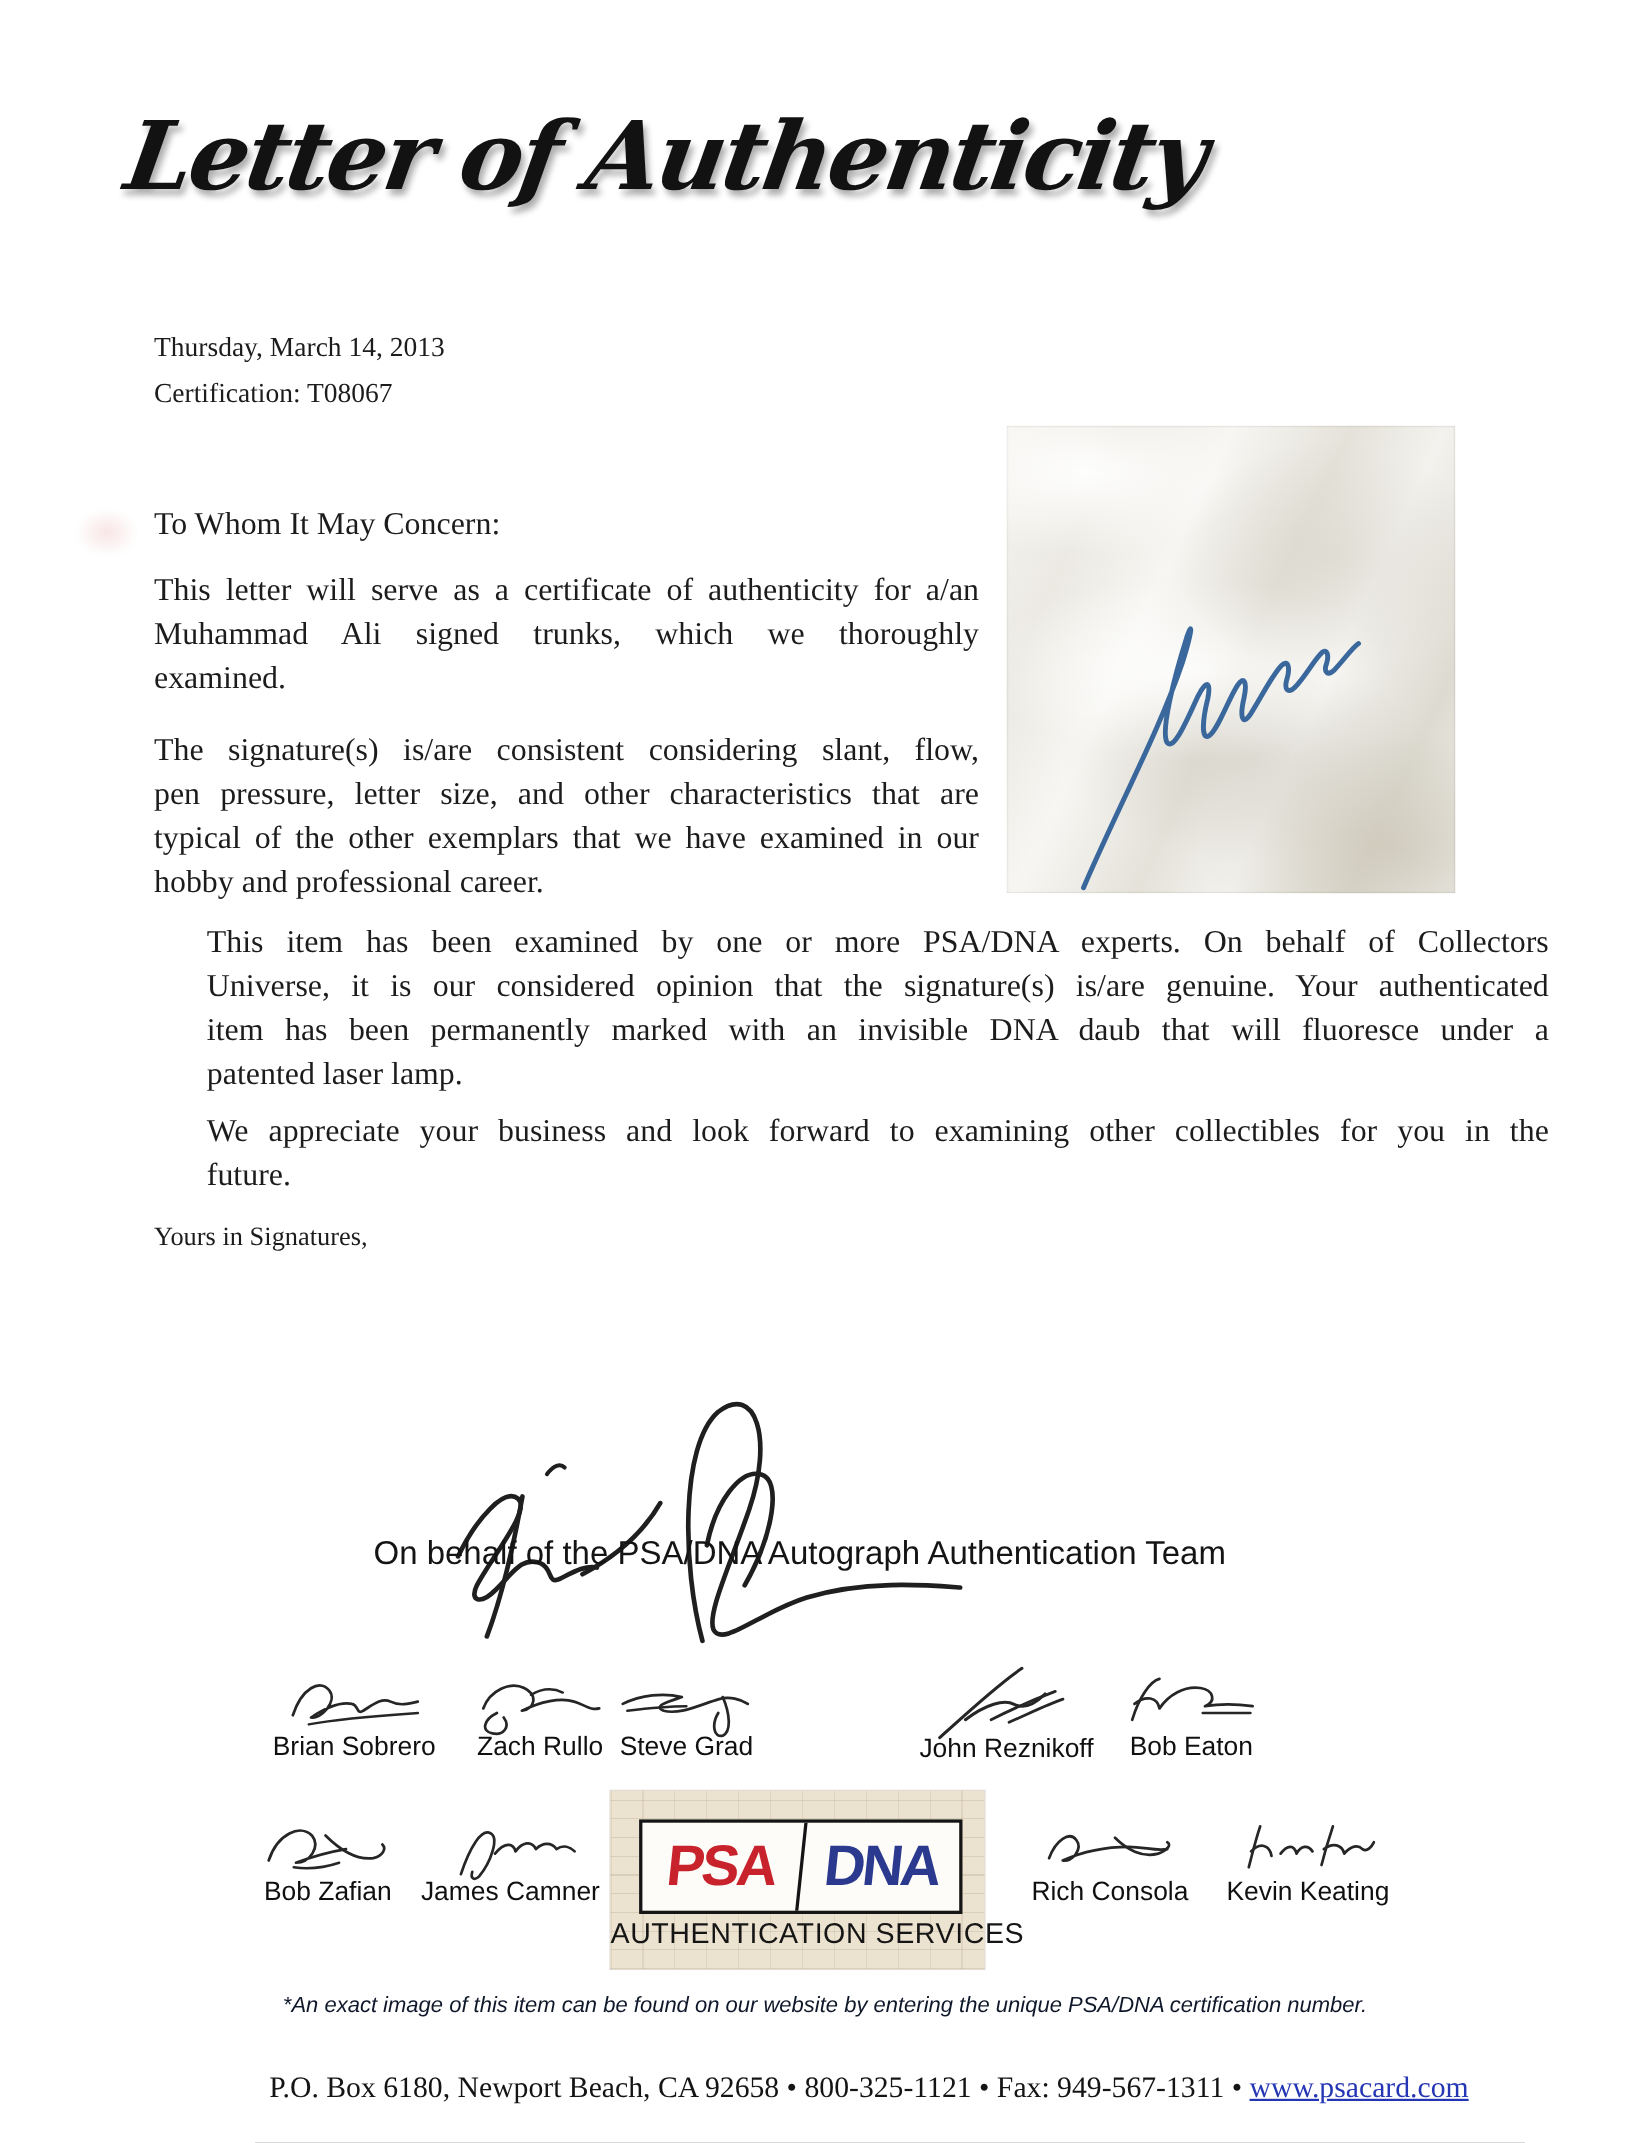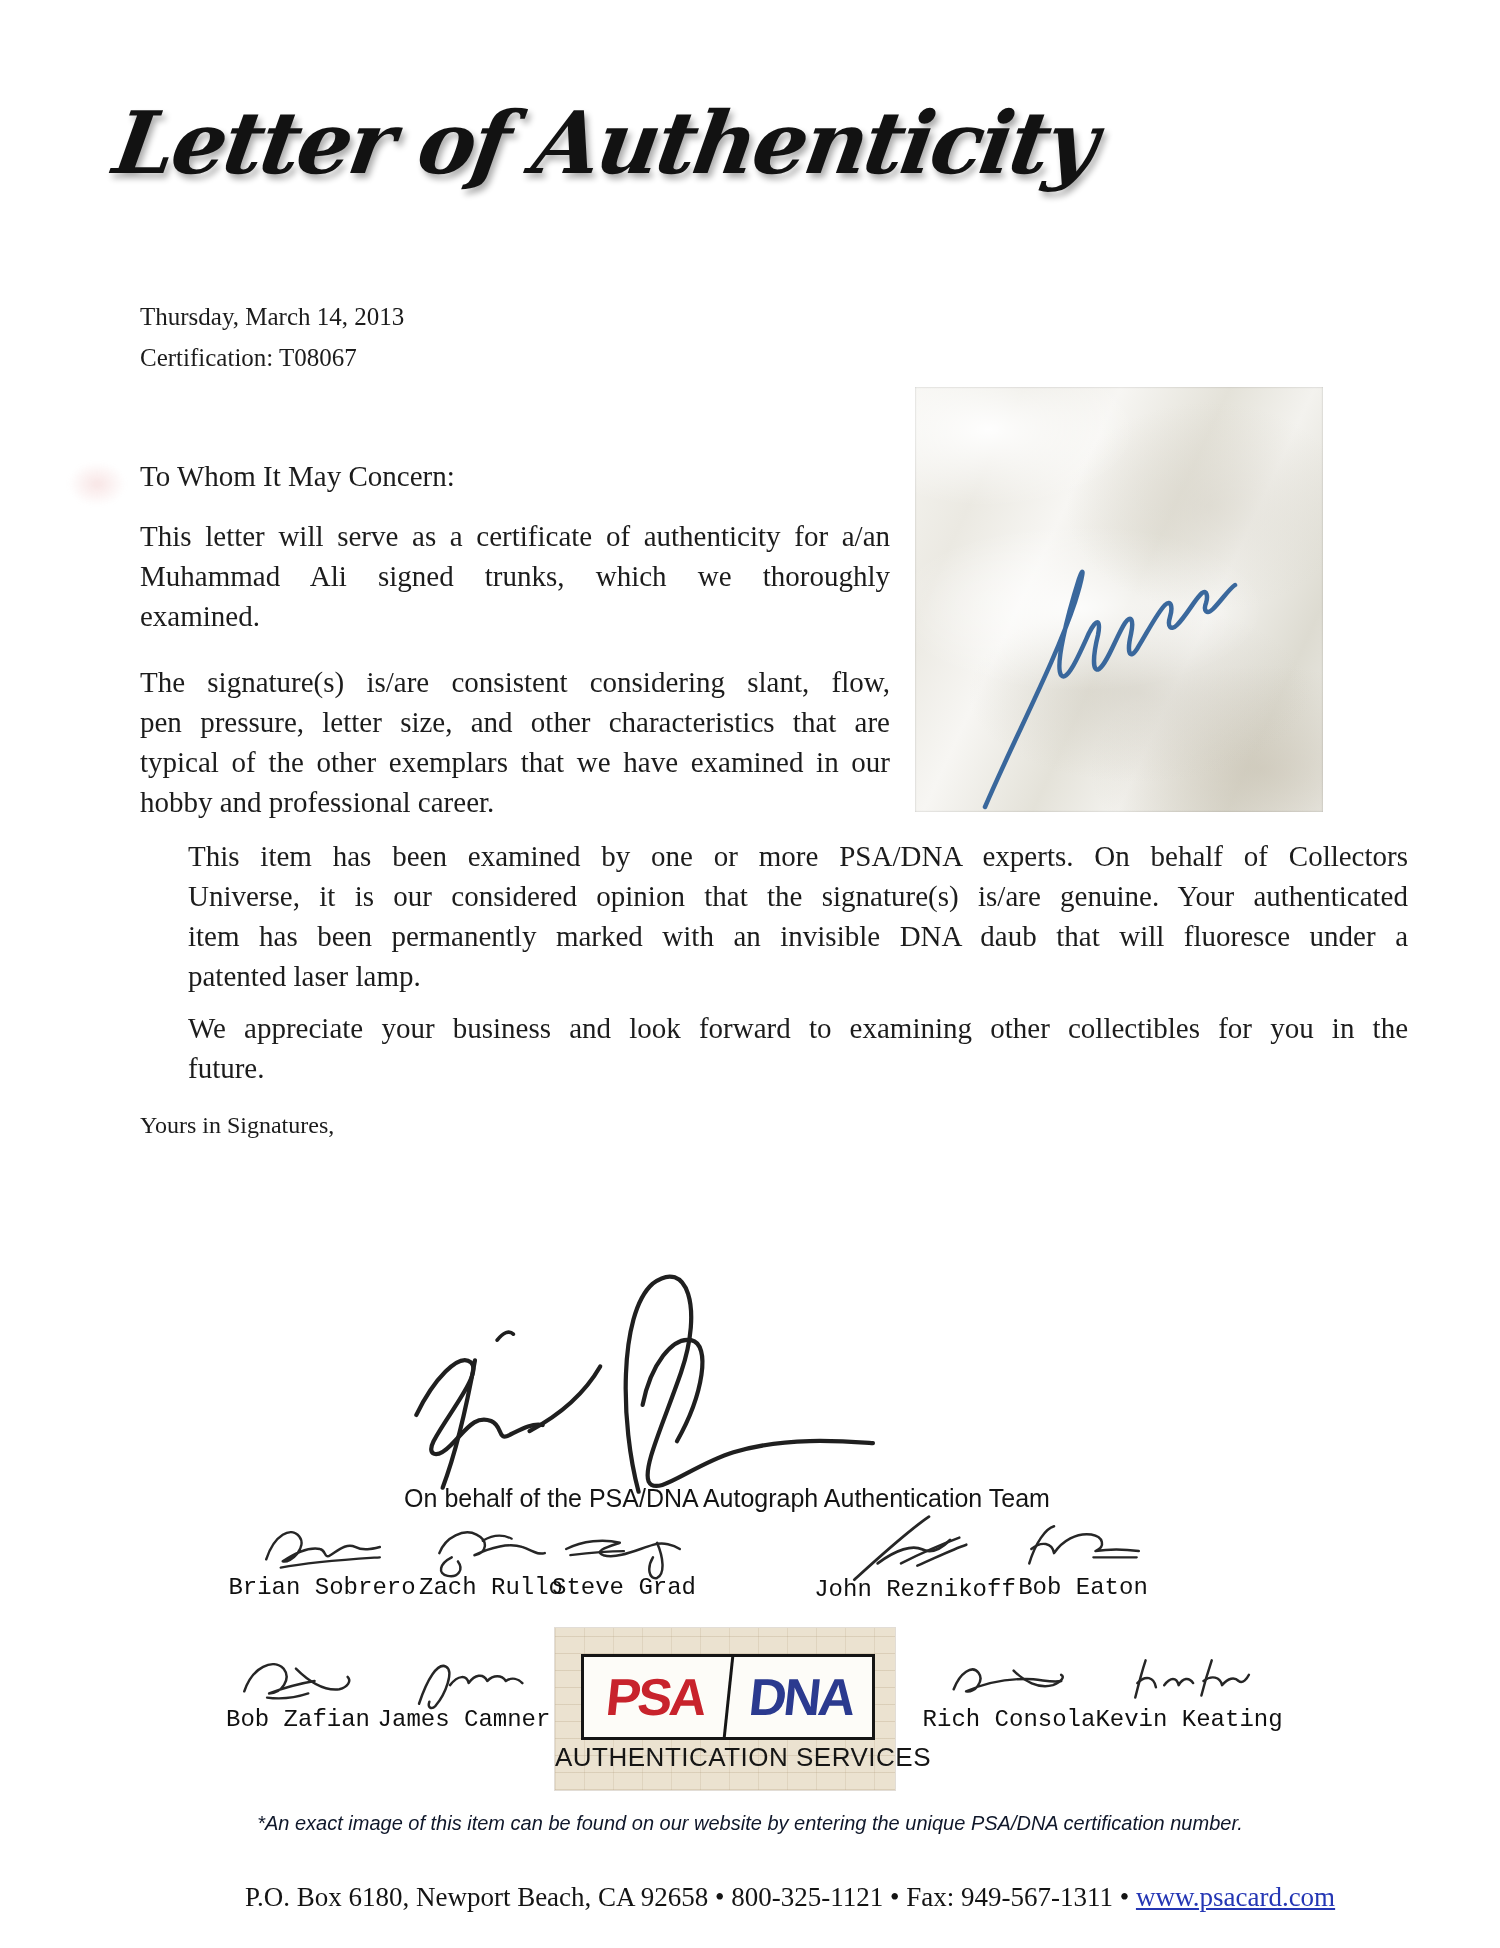--- a/index.html
+++ b/index.html
@@ -37,28 +37,28 @@
   .salutation{position:absolute;left:140px;top:460px;font-size:29px;}
   .para{position:absolute;left:140px;font-size:29px;line-height:40px;}
   .para.narrow{width:750px;}
   .para.wide{width:1220px;margin-left:48px;}
   .jl{text-align:justify;text-align-last:justify;}
   .jl.last{text-align-last:left;}
   .closing{position:absolute;left:140px;top:1112px;font-size:24px;}
   
   .main-sig{position:absolute;left:378px;top:1243px;width:505px;height:258px;}
   .on-behalf{
-    position:absolute;left:227px;top:1484px;width:1000px;text-align:center;
-    font-family:"Liberation Sans", sans-serif;font-size:25px;color:#141414;
+    position:absolute;left:227px;top:1396px;width:1000px;text-align:center;
+    font-family:"Liberation Sans", sans-serif;font-size:30px;color:#141414;
   }
   
   .member{position:absolute;width:220px;text-align:center;transform:translateX(-50%);}
   .member .sig{display:block;margin:0 auto;}
   .mname{
-    font-family:Liberation Mono, monospace;font-size:24px;color:#101010;
+    font-family:Liberation Sans, sans-serif;font-size:24px;color:#101010;
     margin-top:-6px;white-space:nowrap;
   }
   
   .psa-logo{
     position:absolute;left:555px;top:1628px;width:340px;height:162px;
     background-color:#ebe2d0;
     background-image:
       repeating-linear-gradient(0deg, rgba(176,155,122,0.28) 0 1px, rgba(0,0,0,0) 1px 17px),
       repeating-linear-gradient(90deg, rgba(176,155,122,0.20) 0 1px, rgba(0,0,0,0) 1px 29px);
     box-shadow:0 0 0 1px rgba(140,120,90,0.25);

